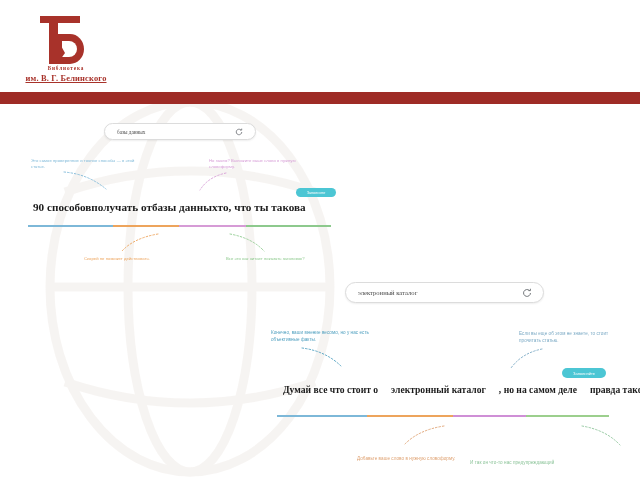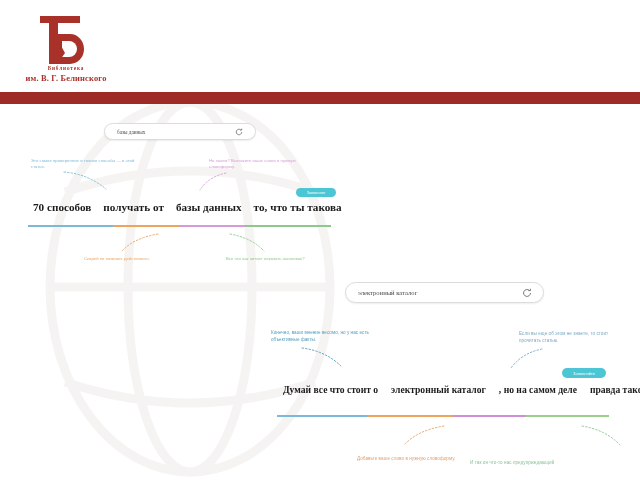--- a/index.html
+++ b/index.html
@@ -131,21 +131,21 @@
   .headline {
     position: absolute;
     white-space: nowrap;
     font-family: "Liberation Serif", "DejaVu Serif", serif;
     font-weight: bold;
     color: #1b1b1b;
   }
   .hl-1 { left: 33px; top: 201px; font-size: 11.2px; }
   .hl-2 { left: 283px; top: 384px; font-size: 9.6px; }
   .headline .seg { display: inline-block; }
-  .hl-1 .seg + .seg { margin-left: 12px; }
+  .hl-1 .seg + .seg { }
   .hl-2 .seg + .seg { margin-left: 13px; }
 
   
   .underline {
     position: absolute;
     display: flex;
     height: 2px;
   }
   .underline .u-seg { height: 2px; }
   .ul-1 { left: 28px; top: 225px; width: 303px; }
@@ -205,21 +205,21 @@
         <path d="M22 20 h12 a14 15 0 0 1 0 30 h-12 z"></path>
       </g>
       <g fill="#ffffff">
         <path d="M26 27 h7 a8 8 0 0 1 0 16 h-7 z"></path>
       </g>
       <g fill="#a8322a">
         <path d="M24 30 l5 9 l-5 7 z"></path>
       </g>
     </svg>
     <div class="logo-sub1" style="color: rgb(168, 50, 42);">Библиотека</div>
-    <div class="logo-sub2" style="color: rgb(168, 50, 42);">им. В. Г. Белинского</div>
+    <div class="logo-sub2" style="color: rgb(168, 50, 42); text-decoration: underline;">им. В. Г. Белинского</div>
   </div>
 </div>
 <div class="header-bar" style="background: rgb(158, 43, 38);"></div>
 
 <div class="block">
 
   <div class="searchbar sb-1">
     <div class="s-text">базы данных</div>
     <div class="s-icon">
       <svg width="8" height="8" viewBox="0 0 16 16" fill="none" stroke="#5f6368" stroke-width="1.5">
@@ -235,21 +235,21 @@
   </svg>
 
   <div class="annot" style="left: 209px; top: 158px; width: 102px; color: rgb(214, 155, 214);">Но зачем? Выложите ваше слово в нужную словоформу.</div>
   <svg class="leader" style="left:196px; top:171px; width:32px; height:22px;" viewBox="0 0 32 22">
     <path d="M30 2 Q12 6 4 19" fill="none" stroke="#d69bd6" stroke-width="0.9" stroke-dasharray="1.6 1.9" stroke-linecap="round"></path>
   </svg>
 
   <div class="badge bd-1" style="background: rgb(76, 198, 212);">Заполните</div>
 
   <div class="headline hl-1">
-    <span class="seg">70 способов</span><span class="seg">получать от</span><span class="seg">базы данных</span><span class="seg">то, что ты такова</span>
+    <span class="seg">90 способов</span><span class="seg">получать от</span><span class="seg">базы данных</span><span class="seg">то, что ты такова</span>
   </div>
 
   <div class="underline ul-1">
     <div class="u-seg" style="background: rgb(125, 184, 216); width: 28%;"></div>
     <div class="u-seg" style="background: rgb(237, 164, 92); width: 22%;"></div>
     <div class="u-seg" style="background: rgb(214, 155, 214); width: 22%;"></div>
     <div class="u-seg" style="background: rgb(141, 201, 141); width: 28%;"></div>
   </div>
 
   <svg class="leader" style="left:118px; top:232px; width:42px; height:22px;" viewBox="0 0 42 22">

